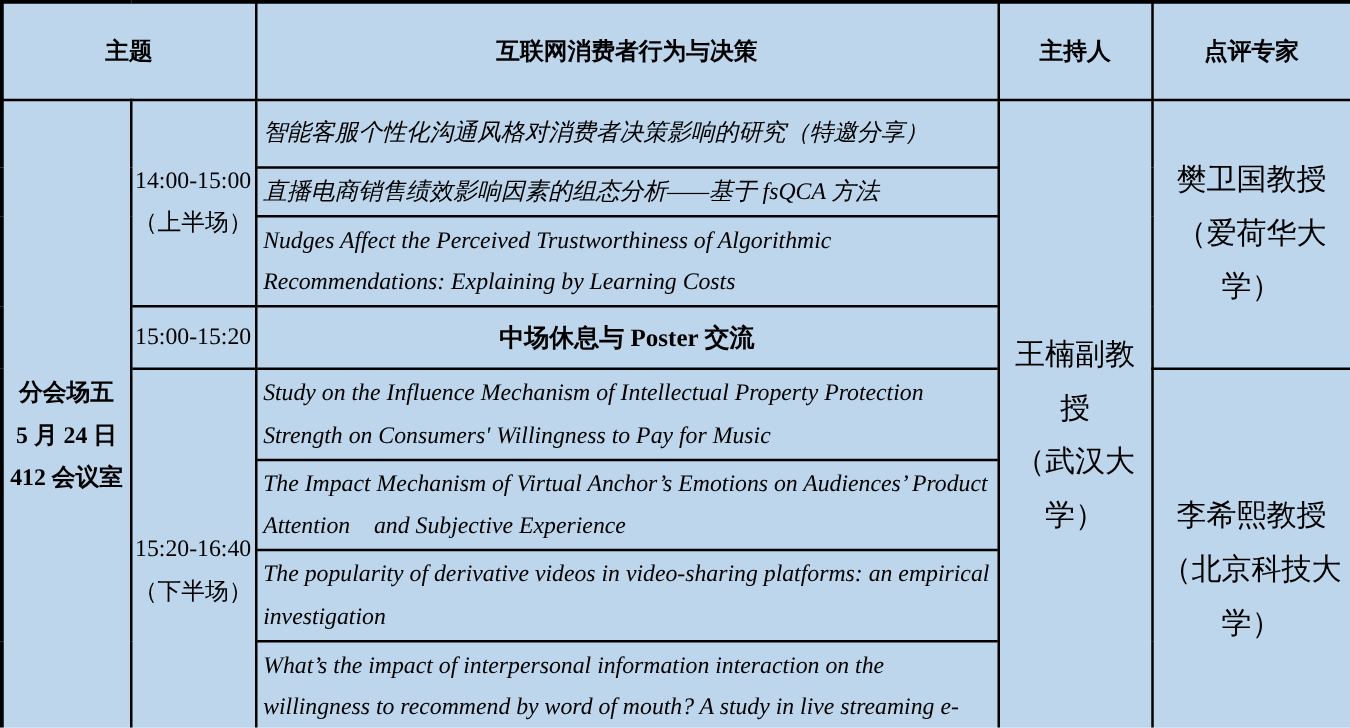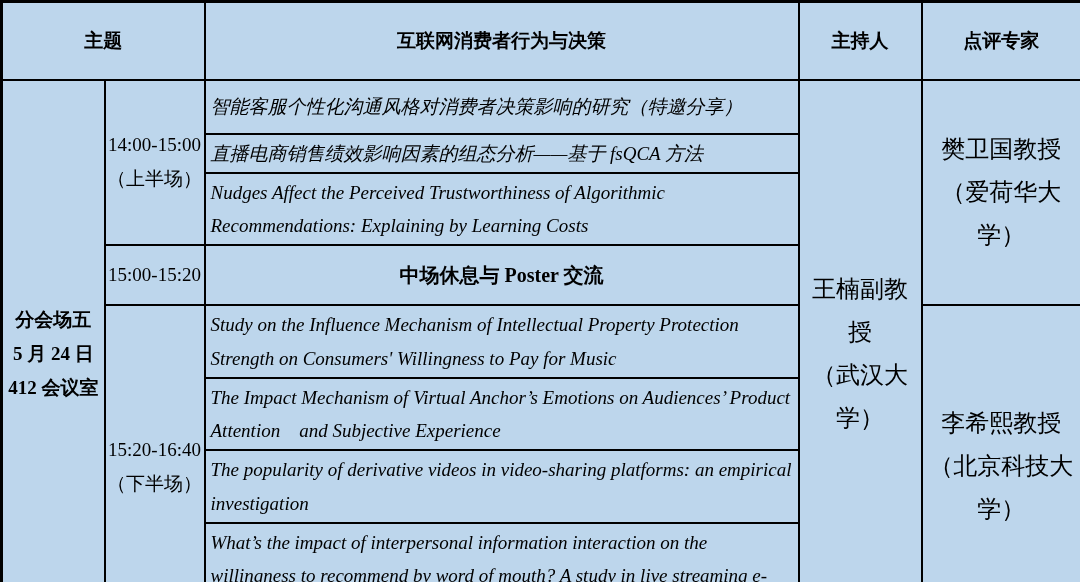--- a/index.html
+++ b/index.html
@@ -26,21 +26,21 @@
     border: 2px solid #000000;
     overflow: hidden;
     vertical-align: middle;
     box-sizing: border-box;
   }
   
   tr.h0 { height: 78px; }
   tr.h1 { height: 54px; }
   tr.h2 { height: 36px; }
   tr.h3 { height: 71px; }
-  tr.h4 { height: 60px; }
+  tr.h4 { height: 50px; }
   tr.h5 { height: 67px; }
   tr.h6 { height: 70px; }
   tr.h7 { height: 66px; margin-top: 24px; }
   tr.h8 { height: 74px; }
 
   th.hdr {
     font-size: 19px;
     font-weight: bold;
     text-align: center;
     padding: 0 2px;

